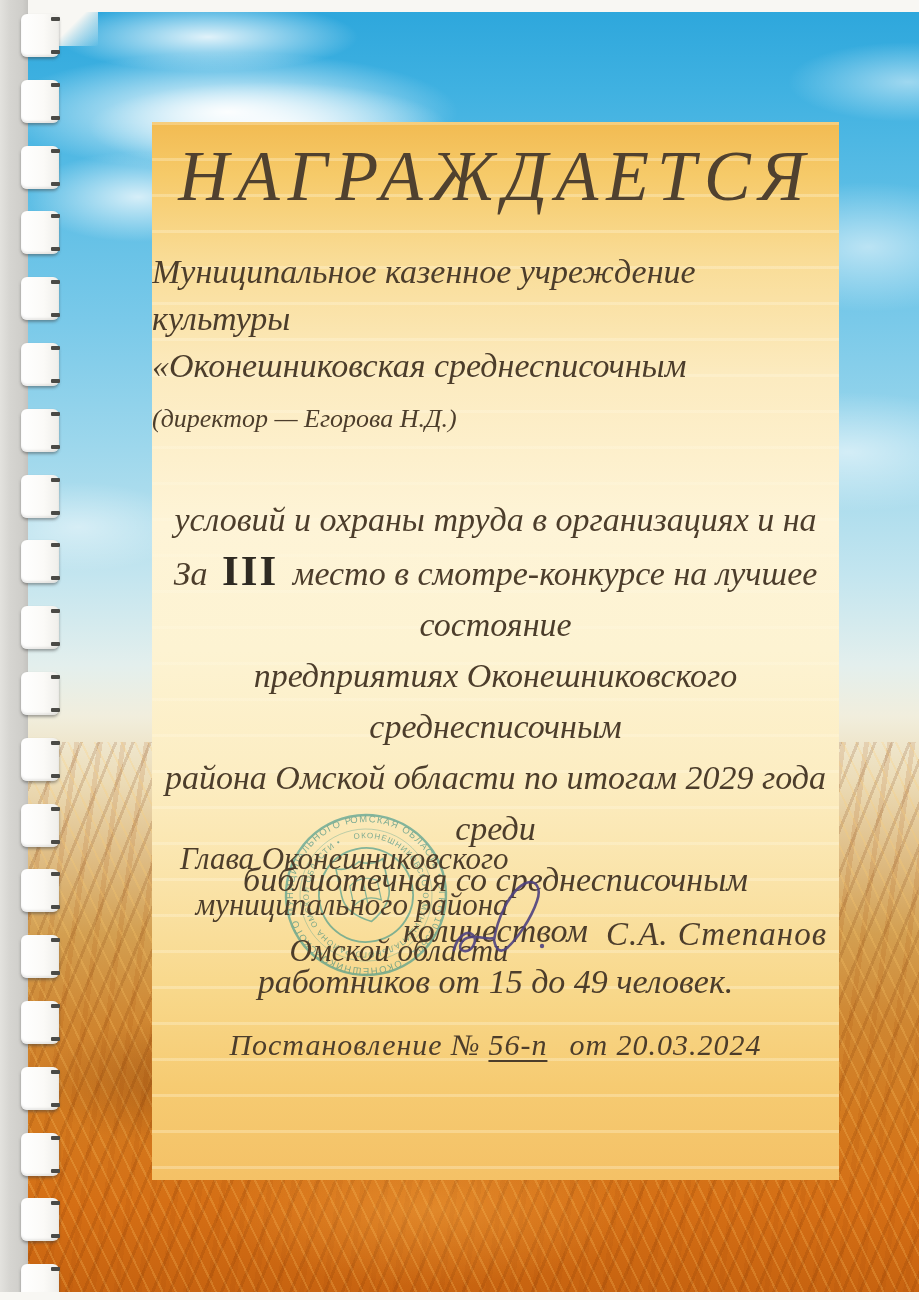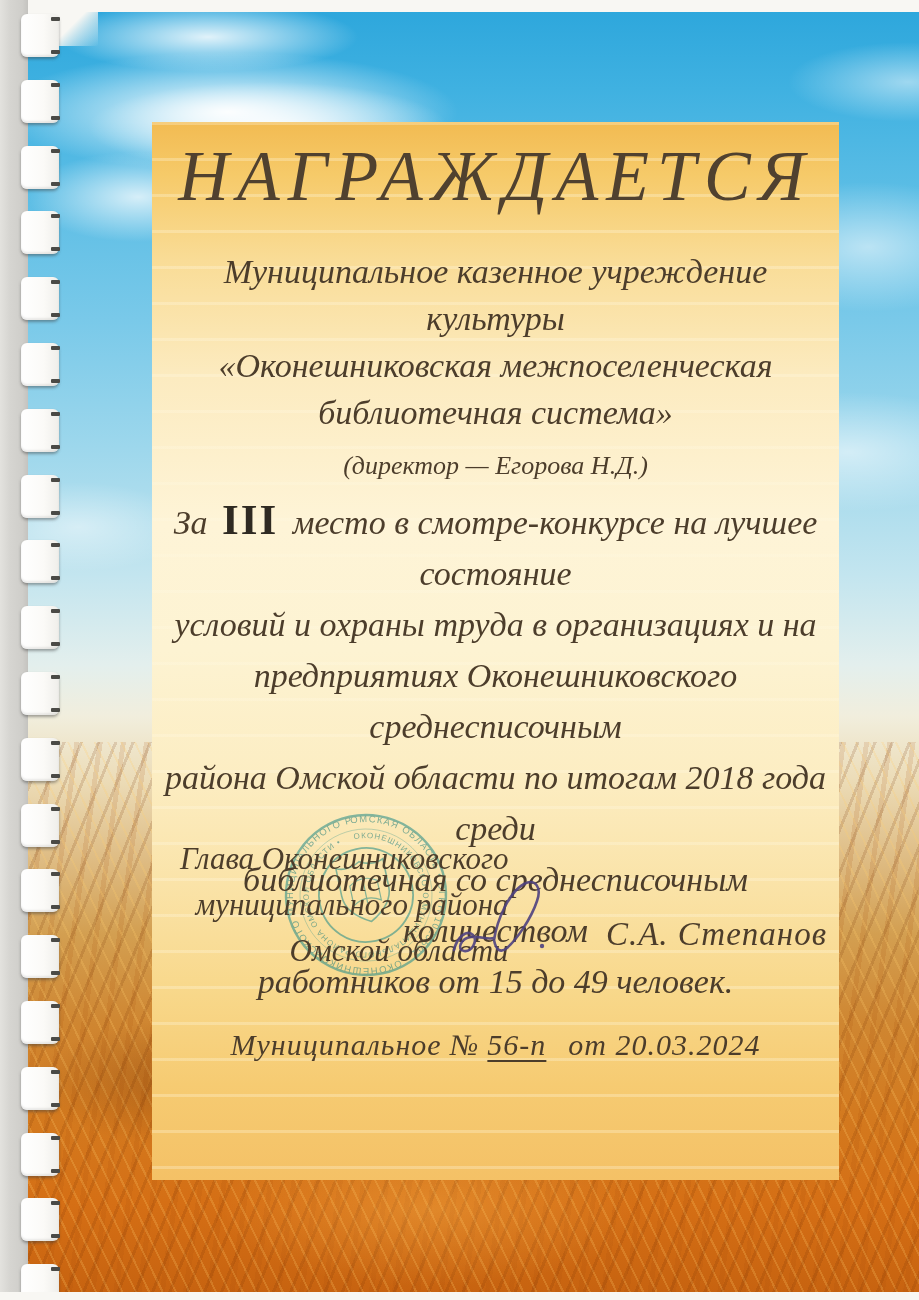--- a/index.html
+++ b/index.html
@@ -80,21 +80,21 @@
         #f8d88b 82%, #f6cb72 91%, #f4c166 100%);
     overflow:hidden;
   }
   .sepia { color:#4c3d2b; font-style:italic; }
   .cert-title {
     position:absolute; top:14px; left:0; width:100%; text-align:center;
     font-size:70px; letter-spacing:8px; color:#50412f; font-style:italic;
     transform:scaleY(1.04);
   }
   .recipient {
-    position:absolute; top:126px; left:0; width:100%; text-align:center;
+    position:absolute; top:126px; left:0; width:100%; text-align:left;
     font-size:34px; line-height:47px;
   }
   .recipient .dir-line { font-size:26px; padding-top:6px; }
   .award {
     position:absolute; top:372px; left:0; width:100%; text-align:center;
     font-size:34px; line-height:51px; padding:0 4px;
   }
   .place-roman {
     font-style:normal; font-weight:bold; font-size:43px; letter-spacing:2px;
     color:#2f2a22; padding:0 6px;
@@ -152,34 +152,33 @@
             <path d="M -14,-12 c 9,-6 19,-6 28,0 l 0,20 c -9,-6 -19,-6 -28,0 z" stroke-width="1.2"></path>
             <path d="M 0,-12 l 0,20" stroke-width="1.2"></path>
           </g>
         </g>
       </svg>
 
       <div class="cert-title">НАГРАЖДАЕТСЯ</div>
 
       <div class="recipient sepia">
         <div>Муниципальное казенное учреждение культуры</div>
-        <div>«Оконешниковская межпоселенческая</div>
-        <div>библиотечная система»</div>
+        <div>«Оконешниковская среднесписочным</div>
         <div class="dir-line">(директор — Егорова Н.Д.)</div>
       </div>
 
       <div class="award sepia">
+        <div>условий и охраны труда в организациях и на</div>
         <div>
           <span>За</span>
           <span class="place-roman">III</span>
           <span>место в смотре-конкурсе на лучшее состояние</span>
         </div>
-        <div>условий и охраны труда в организациях и на</div>
         <div>предприятиях Оконешниковского среднесписочным</div>
-        <div>района Омской области по итогам 2018 года среди</div>
+        <div>района Омской области по итогам 2029 года среди</div>
         <div>библиотечная со среднесписочным количеством</div>
         <div>работников от 15 до 49 человек.</div>
       </div>
 
       <div class="signatory-position sepia">
         <div>Глава Оконешниковского</div>
         <div>муниципального района</div>
         <div>Омской области</div>
       </div>
 
@@ -187,21 +186,21 @@
         <g fill="none" stroke="#4f4280" stroke-width="2.6" stroke-linecap="round" opacity="0.9">
           <path d="M 10,80 c 3,-13 13,-21 19,-15 c 5,6 -1,17 -9,16 c -8,-1 -3,-13 7,-14 c 10,-1 16,3 23,1"></path>
           <path d="M 50,70 c 3,-20 15,-48 30,-56 c 11,-6 18,3 13,17 c -6,18 -20,38 -30,47 c -6,5 -11,3 -13,-8"></path>
           <circle cx="98" cy="76" r="2.2" fill="#4f4280" stroke="none"></circle>
         </g>
       </svg>
 
       <div class="signatory-name sepia">С.А. Степанов</div>
 
       <div class="decree sepia">
-        <span>Муниципальное №</span><span class="num">56-п</span><span class="sfx">от 20.03.2024</span>
+        <span>Постановление №</span><span class="num">56-п</span><span class="sfx">от 20.03.2024</span>
       </div>
 
     </div>
   </div>
 
   <div class="edge-strip"></div>
   <div id="comb">
       <div class="tooth" style="top: 14px;"></div>
       <div class="tooth" style="top: 79.8px;"></div>
       <div class="tooth" style="top: 145.6px;"></div>

